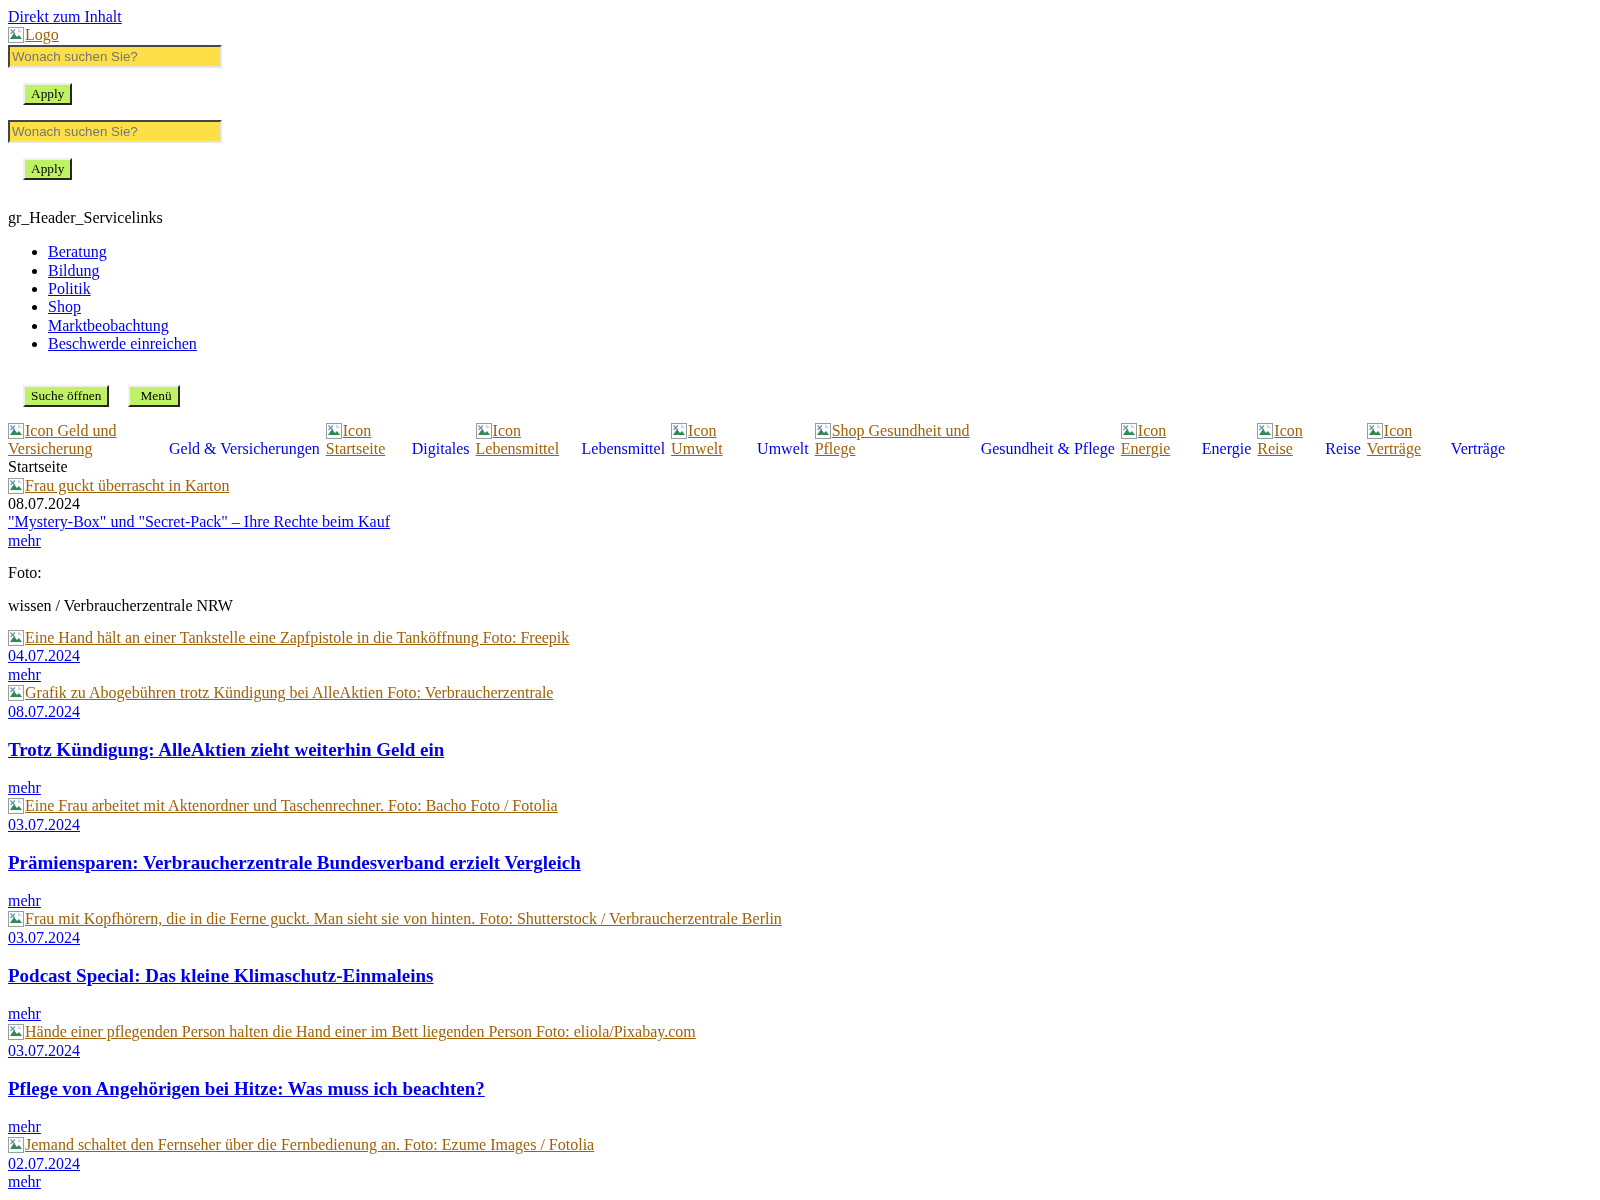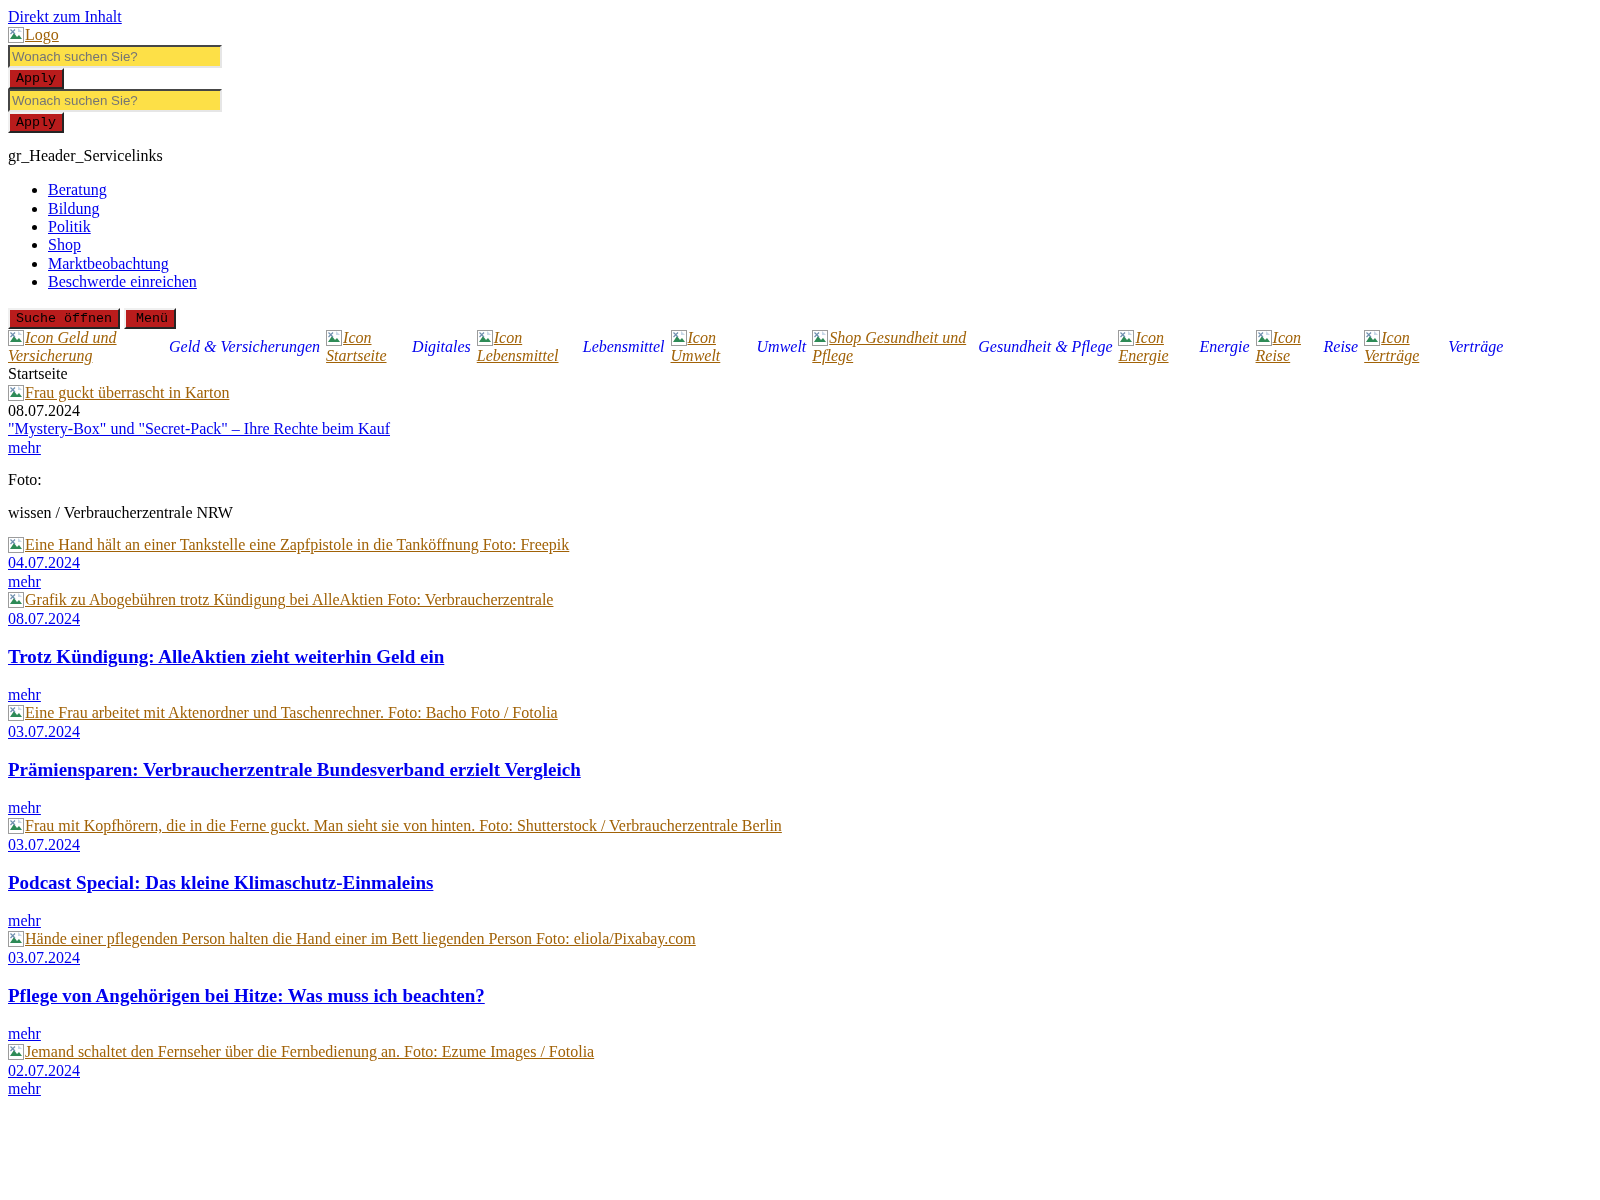--- a/index.html
+++ b/index.html
@@ -58,28 +58,28 @@
     width: 206px;
     height: 17px;
     line-height: 17px;
     box-sizing: content-box;
     display: block;
     margin: 0;
   }
   input[type="text"]::placeholder { color: #757575; opacity: 1; }
 
   button, .uabutton {
-    font-family: Liberation Mono, monospace;
+    font-family: Liberation Serif, serif;
     font-size: 13.33px;
     color: #000;
-    background: #b91c1c;
+    background: #bef264;
     border: 2px outset #d4d0c8;
     border-color: #f0f0f0 #7a7a7a #7a7a7a #f0f0f0;
     padding: 1px 6px;
-    margin: 0;
+    margin: 15px;
     line-height: normal;
     cursor: pointer;
   }
 
   .formrow { margin: 0; padding: 0; }
   .formrow + .formrow { margin-top: 0; }
 
   
   .para { margin: 14px 0; }
   .blockline { margin: 0; }
@@ -105,23 +105,22 @@
   .mainnav {
     margin: 0;
     padding: 0;
     display: flex;
     flex-wrap: nowrap;
     align-items: flex-start;
     width: 1584px;
   }
   .navitem {
     display: flex;
-    align-items: center;
+    align-items: flex-end;
     flex: 0 0 auto;
-    font-style: italic;
   }
   .navitem .navicon {
     width: 155px;
     flex: 0 0 auto;
   }
   .navitem .navlabel {
     color: #0000ee;
     text-decoration: none;
     flex: 0 0 auto;
     margin-left: 6px;

